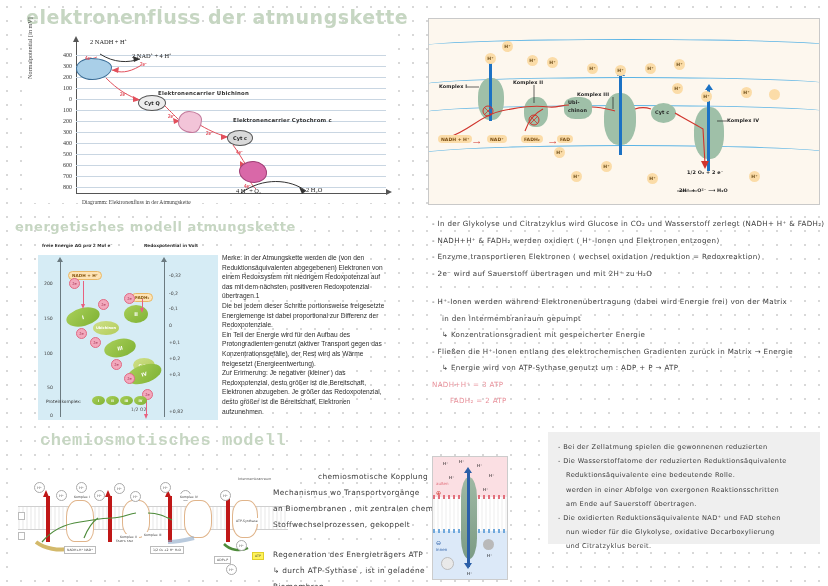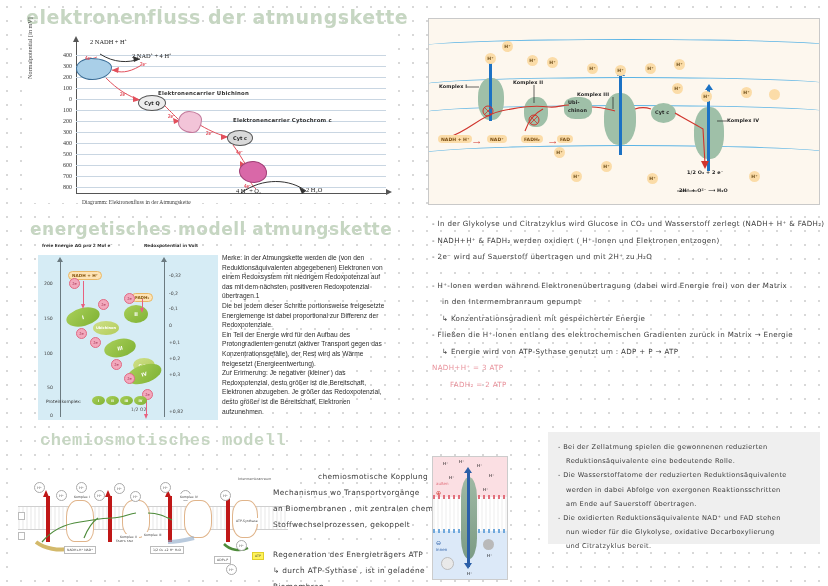--- a/index.html
+++ b/index.html
@@ -286,32 +286,33 @@
     <div class="hplus" style="left:125px;top:128px;">H⁺</div>
     <div class="hplus" style="left:172px;top:142px;">H⁺</div>
     <div class="hplus" style="left:142px;top:152px;">H⁺</div>
     <div class="hplus" style="left:218px;top:154px;">H⁺</div>
     <div class="hplus" style="left:320px;top:152px;">H⁺</div>
   </div>
 
   <div class="abs hw" id="notes-right" style="left:432px;top:216px;width:392px;">
     <div class="noteline" style="color:#3a3a3a">- In der Glykolyse und Citratzyklus wird Glucose in CO₂ und Wasserstoff zerlegt (NADH+ H⁺ &amp; FADH₂)</div>
     <div class="noteline" style="color:#3a3a3a">- NADH+H⁺ &amp; FADH₂ werden oxidiert ( H⁺-Ionen und Elektronen entzogen)</div>
+    <div class="noteline" style="color:#3a3a3a">- Enzyme transportieren Elektronen ( wechsel oxidation /reduktion = Redoxreaktion)</div>
     <div class="noteline" style="color:#3a3a3a">- 2e⁻ wird auf Sauerstoff übertragen und mit 2H⁺ zu H₂O</div>
     <div style="height:12px"></div>
     <div class="noteline" style="color:#3a3a3a">- H⁺-Ionen werden während Elektronenübertragung (dabei wird Energie frei) von der Matrix</div>
     <div class="noteline" style="color:#3a3a3a;padding-left:10px">in den Intermembranraum gepumpt</div>
     <div class="noteline" style="color:#3a3a3a;padding-left:10px">↳ Konzentrationsgradient mit gespeicherter Energie</div>
     <div class="noteline" style="color:#3a3a3a">- Fließen die H⁺-Ionen entlang des elektrochemischen Gradienten zurück in Matrix → Energie</div>
     <div class="noteline" style="color:#3a3a3a;padding-left:10px">↳ Energie wird von ATP-Sythase genutzt um : ADP + P → ATP</div>
     <div class="noteline" style="color:#e8909a">NADH+H⁺  =  3 ATP</div>
     <div class="noteline" style="color:#e8909a;padding-left:18px">FADH₂  =  2 ATP</div>
   </div>
 
-  <div class="abs hw-title" style="left:30px;top:219px;font-size:17px;">energetisches modell atmungskette</div>
+  <div class="abs hw-title" style="left:15px;top:219px;font-size:13px;">energetisches modell atmungskette</div>
 
   <div class="abs c2head" style="left:42px;top:243px;">freie Energie ΔG pro 2 Mol e⁻</div>
   <div class="abs c2head" style="left:144px;top:243px;">Redoxpotential in Volt</div>
 
   <div class="abs" id="chart2">
     <div class="c2axis" style="left:22px;top:6px;height:156px;"></div>
     <div class="c2axis" style="left:126px;top:6px;height:156px;"></div>
     <div style="position:absolute;left:19px;top:2px;width:0;height:0;border-bottom:5px solid #6b7a80;border-left:3px solid transparent;border-right:3px solid transparent;"></div>
     <div style="position:absolute;left:123px;top:2px;width:0;height:0;border-bottom:5px solid #6b7a80;border-left:3px solid transparent;border-right:3px solid transparent;"></div>
 
@@ -478,23 +479,23 @@
     <div class="p4txt" style="left:50px;top:30px;">H⁺</div>
     <div class="p4txt" style="left:54px;top:96px;">H⁺</div>
     <div class="p4txt" style="left:34px;top:114px;">H⁺</div>
     <div style="position:absolute;left:50px;top:82px;width:11px;height:11px;border-radius:50%;background:#b9b9b9;"></div>
     <div style="position:absolute;left:8px;top:100px;width:11px;height:11px;border-radius:50%;background:#e9e9e9;border:1px solid #bbb;"></div>
   </div>
 
   <div class="abs hw" id="greybox">
     <div style="padding:8px 10px;">
       <div class="gline">- Bei der Zellatmung spielen die gewonnenen reduzierten</div>
+      <div class="gline">- Die Wasserstoffatome der reduzierten Reduktionsäquivalente</div>
       <div class="gline" style="padding-left:8px">Reduktionsäquivalente eine bedeutende Rolle.</div>
-      <div class="gline">- Die Wasserstoffatome der reduzierten Reduktionsäquivalente</div>
-      <div class="gline" style="padding-left:8px">werden in dabei Abfolge von exergonen Reaktionsschritten</div>
+      <div class="gline" style="padding-left:8px">werden in einer Abfolge von exergonen Reaktionsschritten</div>
       <div class="gline" style="padding-left:8px">am Ende auf Sauerstoff übertragen.</div>
       <div class="gline">- Die oxidierten Reduktionsäquivalente NAD⁺ und FAD stehen</div>
       <div class="gline" style="padding-left:8px">nun wieder für die Glykolyse, oxidative Decarboxylierung</div>
       <div class="gline" style="padding-left:8px">und Citratzyklus bereit.</div>
     </div>
   </div>
 
 </div>
 
 </body></html>

